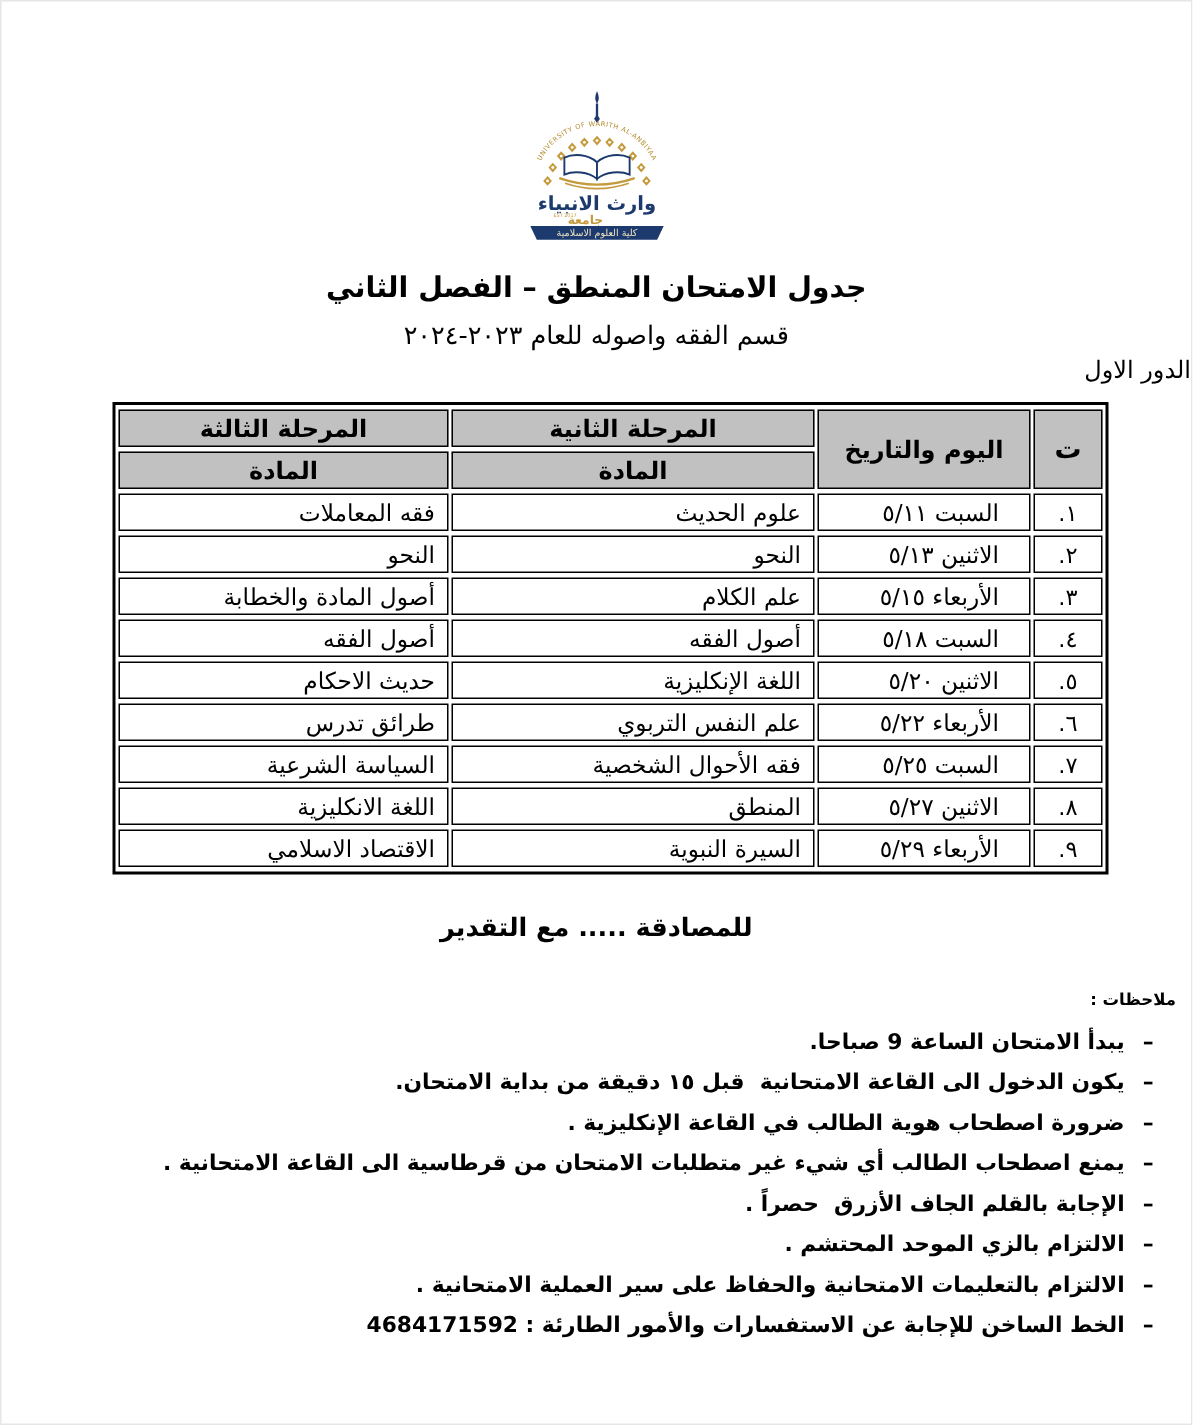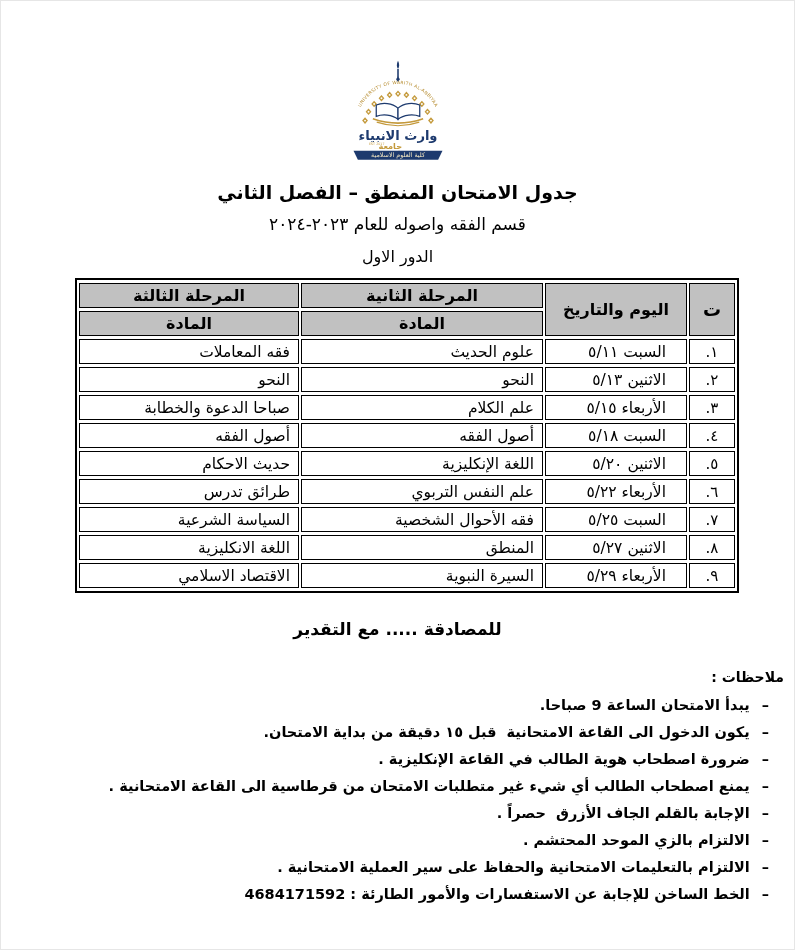--- a/index.html
+++ b/index.html
@@ -13,21 +13,21 @@
     font-family:"DejaVu Sans",sans-serif;
     color:#000;
     overflow:hidden;
   }
   
   .logo-wrap{padding-top:58px;text-align:center;height:106px;}
   .logo-wrap svg{display:inline-block;}
   
   .title{margin-top:14px;text-align:center;font-size:19px;font-weight:bold;line-height:26px;}
   .subtitle{margin-top:8px;text-align:center;font-size:17px;line-height:23px;}
-  .round{margin-top:10px;text-align:center;font-size:16px;line-height:21px;}
+  .round{font-size:16px;line-height:21px;}
   
   .table-wrap{margin-top:11px;}
   table.exam{
     table-layout:fixed;
     border-collapse:separate;
     border-spacing:2px 3px;
     border:2px solid #000;
     margin-right:55px;
     background:#fff;
   }
@@ -43,21 +43,21 @@
     font-weight:bold;
     text-align:center;
     font-size:16px;
   }
   td.no{text-align:center;font-size:15px;}
   td.date{text-align:right;padding-right:20px;font-size:15.5px;}
   td.subj{text-align:right;padding-right:8px;font-size:15.5px;}
   
   .approval{margin-top:25px;text-align:center;font-weight:bold;font-size:17px;line-height:23px;}
   .notes{margin-top:25px;padding:0 10px 0 30px;}
-  .notes-heading{font-weight:bold;font-size:14px;line-height:22px;}
+  .notes-heading{font-weight:bold;font-size:11px;line-height:22px;}
   .note{
     display:flex;align-items:flex-start;
     margin-top:8px;padding-right:15px;
     font-weight:bold;font-size:14.5px;line-height:19px;
   }
   .note .dash{flex:0 0 auto;margin-left:12px;}
   .note .note-text{white-space:pre-wrap;}
 </style>
 </head>
 <body>
@@ -154,21 +154,21 @@
         <tr>
           <td class="no">٢.</td>
           <td class="date">الاثنين ٥/١٣</td>
           <td class="subj">النحو</td>
           <td class="subj">النحو</td>
         </tr>
         <tr>
           <td class="no">٣.</td>
           <td class="date">الأربعاء ٥/١٥</td>
           <td class="subj">علم الكلام</td>
-          <td class="subj">صباحا الدعوة والخطابة</td>
+          <td class="subj">أصول المادة والخطابة</td>
         </tr>
         <tr>
           <td class="no">٤.</td>
           <td class="date">السبت ٥/١٨</td>
           <td class="subj">أصول الفقه</td>
           <td class="subj">أصول الفقه</td>
         </tr>
         <tr>
           <td class="no">٥.</td>
           <td class="date">الاثنين ٥/٢٠</td>

